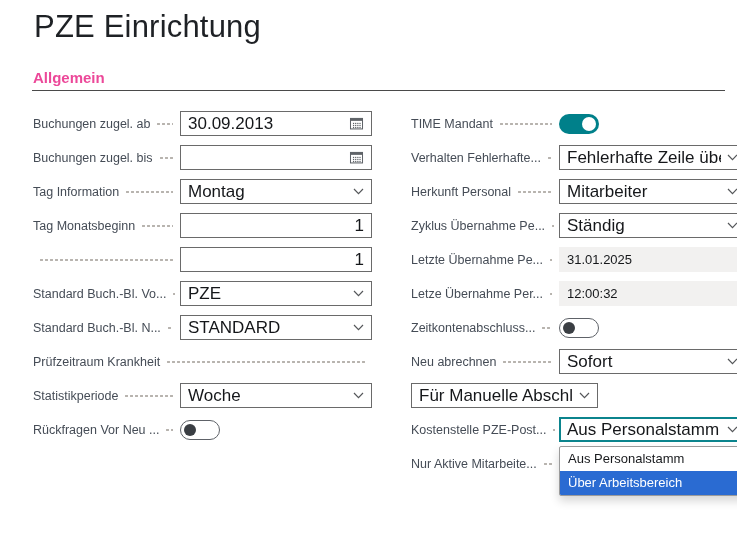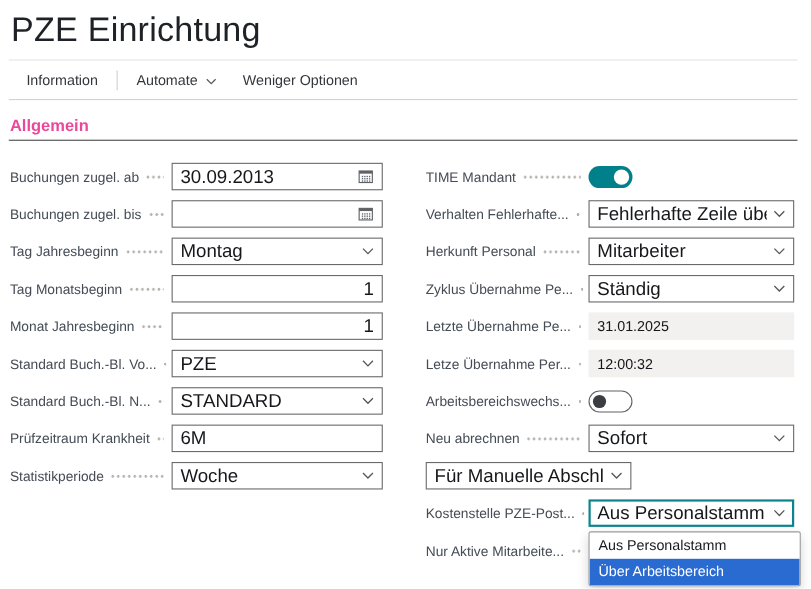--- a/index.html
+++ b/index.html
@@ -3,21 +3,21 @@
 <meta charset="utf-8">
 <style>
   * { box-sizing: border-box; }
   html, body { margin: 0; padding: 0; }
   body {
     width: 737px; height: 535px; overflow: hidden;
     background: #ffffff;
     font-family: "Liberation Sans", sans-serif;
     color: #1f2226;
   }
-  .page { padding: 0 12px 0 8px; }
+  .page { padding: 0 12px 0 8px; margin-left: 24px; }
 
   
   h1.page-title {
     margin: 0; padding: 7px 0 7px 2px;
     font-size: 31px; font-weight: 400; line-height: 40px;
     color: #1e2125; letter-spacing: 0.2px;
   }
 
   
   .action-bar {
@@ -93,37 +93,20 @@
     height: 24px; line-height: 24px; padding: 0 8px;
     font-size: 13px; color: #17191c; white-space: nowrap; cursor: pointer;
   }
   .dd-item.selected { background: var(--selection-blue, #2a6bd2); color: #fff; }
 </style>
 </head>
 <body>
 
 <div class="page">
   <h1 class="page-title">PZE Einrichtung</h1>
-  <div class="action-bar" id="action-bar">
-      <div class="ab-item">
-        <span>Information</span>
-      </div>
-      <div class="ab-divider"></div>
-      <div class="ab-item">
-        <span>Automate</span>
-        <span class="chev-small">
-          <svg width="10" height="6" viewBox="0 0 10 6">
-            <path d="M1 1 L5 5 L9 1" fill="none" stroke="#55575a" stroke-width="1.1"></path>
-          </svg>
-        </span>
-      </div>
-      <div class="ab-item">
-        <span>Weniger Optionen</span>
-      </div>
-    </div>
   <div class="section-head">
     <h2>Allgemein</h2>
   </div>
   <div class="form">
     <div class="col left" id="col-left">
         <div class="row">
           <div class="lbl-wrap">
             <span class="lbl">Buchungen zugel. ab</span>
             <span class="leader"></span>
           </div>
@@ -175,21 +158,21 @@
                   <rect x="6.5" y="11.7" width="1.3" height="1.3" fill="#5f6368"></rect>
                   <rect x="8.8" y="11.7" width="1.3" height="1.3" fill="#5f6368"></rect>
                   <rect x="11.1" y="11.7" width="1.3" height="1.3" fill="#5f6368"></rect>
                 </svg>
               </button>
             </div>
           </div>
         </div>
         <div class="row">
           <div class="lbl-wrap">
-            <span class="lbl">Tag Jahresbeginn</span>
+            <span class="lbl">Tag Information</span>
             <span class="leader"></span>
           </div>
           <div class="ctrl">
             <div class="input-box">
               <span class="value">Montag</span>
               <span class="chev">
                 <svg width="11" height="7" viewBox="0 0 11 7">
                   <path d="M1 1 L5.5 5.6 L10 1" fill="none" stroke="#55575a" stroke-width="1.2"></path>
                 </svg>
               </span>
@@ -202,21 +185,20 @@
             <span class="leader"></span>
           </div>
           <div class="ctrl">
             <div class="input-box">
               <span class="value num">1</span>
             </div>
           </div>
         </div>
         <div class="row">
           <div class="lbl-wrap">
-            <span class="lbl">Monat Jahresbeginn</span>
             <span class="leader"></span>
           </div>
           <div class="ctrl">
             <div class="input-box">
               <span class="value num">1</span>
             </div>
           </div>
         </div>
         <div class="row">
           <div class="lbl-wrap">
@@ -248,39 +230,45 @@
                 </svg>
               </span>
             </div>
           </div>
         </div>
         <div class="row">
           <div class="lbl-wrap">
             <span class="lbl">Prüfzeitraum Krankheit</span>
             <span class="leader"></span>
           </div>
-          <div class="ctrl">
-            <div class="input-box">
-              <span class="value">6M</span>
-            </div>
-          </div>
         </div>
         <div class="row">
           <div class="lbl-wrap">
             <span class="lbl">Statistikperiode</span>
             <span class="leader"></span>
           </div>
           <div class="ctrl">
             <div class="input-box">
               <span class="value">Woche</span>
               <span class="chev">
                 <svg width="11" height="7" viewBox="0 0 11 7">
                   <path d="M1 1 L5.5 5.6 L10 1" fill="none" stroke="#55575a" stroke-width="1.2"></path>
                 </svg>
               </span>
+            </div>
+          </div>
+        </div>
+        <div class="row">
+          <div class="lbl-wrap">
+            <span class="lbl">Rückfragen Vor Neu ...</span>
+            <span class="leader"></span>
+          </div>
+          <div class="ctrl">
+            <div class="toggle off">
+              <div class="knob"></div>
             </div>
           </div>
         </div>
       </div>
     <div class="col right" id="col-right">
         <div class="row">
           <div class="lbl-wrap">
             <span class="lbl">TIME Mandant</span>
             <span class="leader"></span>
           </div>
@@ -355,21 +343,21 @@
             <span class="leader"></span>
           </div>
           <div class="ctrl">
             <div class="readonly-box">
               <span class="value">12:00:32</span>
             </div>
           </div>
         </div>
         <div class="row">
           <div class="lbl-wrap">
-            <span class="lbl">Arbeitsbereichswechs...</span>
+            <span class="lbl">Zeitkontenabschluss...</span>
             <span class="leader"></span>
           </div>
           <div class="ctrl">
             <div class="toggle off">
               <div class="knob"></div>
             </div>
           </div>
         </div>
         <div class="row">
           <div class="lbl-wrap">

